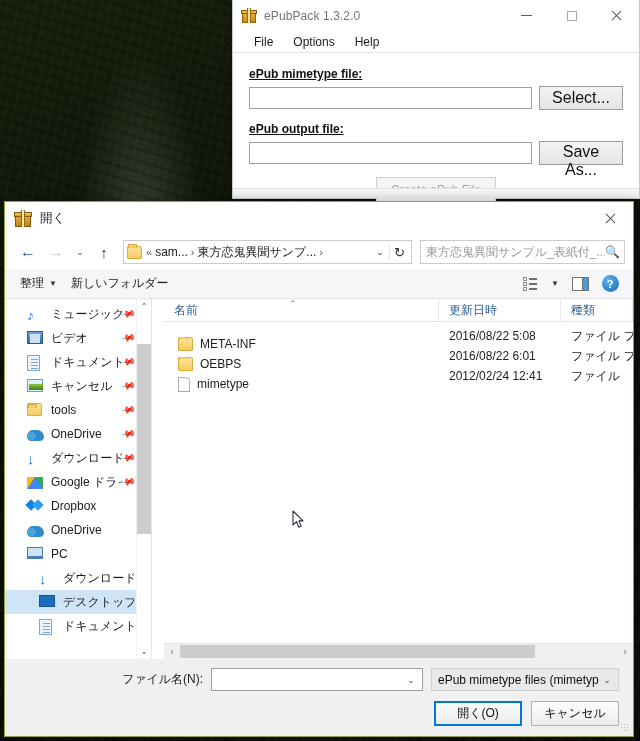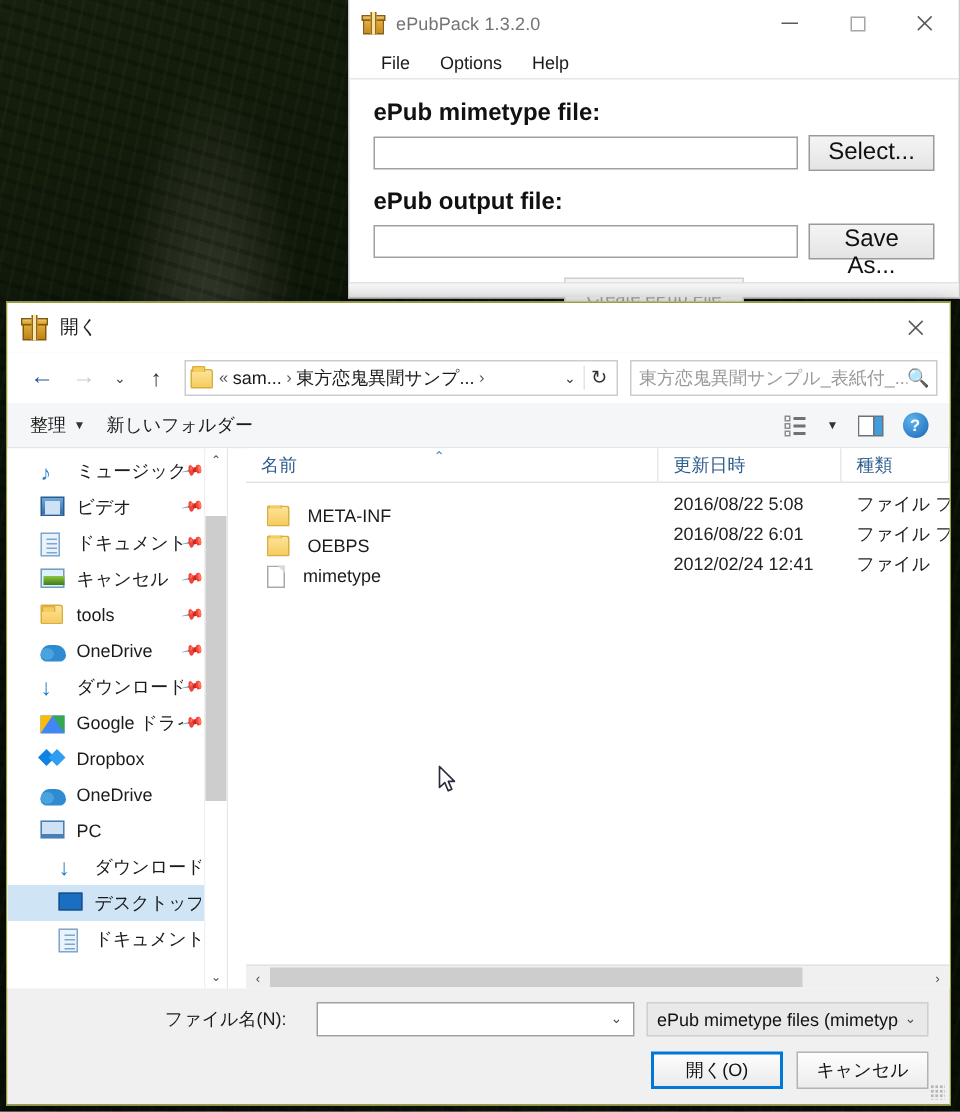--- a/index.html
+++ b/index.html
@@ -94,22 +94,23 @@
     background: #ffffff;
     border-bottom: 1px solid #e6e6e6;
   }
   #epubpack .menubar .mi {
     font-size: 12px; color: #1b1b1b;
     padding: 2px 9px; margin-right: 2px;
   }
 
   #epubpack .body { padding: 14px 16px 0 16px; }
   #epubpack .flabel {
-    font-size: 16px; font-weight: bold; color: #111;
+    font-size: 12px; font-weight: bold; color: #111;
     margin-bottom: 5px;
+    text-decoration: underline;
   }
   #epubpack .frow { display:flex; align-items:center; gap: 7px; margin-bottom: 12px; }
   #epubpack .ftext {
     flex: 1; height: 22px;
     border: 1px solid #a0a0a0; background:#fff;
     font-size: 12px; padding: 0 4px; color:#111; outline:none;
   }
   #epubpack .fbtn {
     width: 84px; height: 24px;
     background: linear-gradient(#f4f4f4,#e4e4e4);
@@ -299,21 +300,21 @@
   .col.date { width: 122px; flex:none; }
   .col.type { flex:1; }
   .sortcaret {
     position:absolute; left: 125px; top: 0px; font-size:9px; color:#5a8ec2;
   }
   .rows { flex:1; overflow:hidden; padding-top:4px; }
   .frow-item {
     height: 20px; display:flex; align-items:center; font-size:12px; color:#1b1b1b;
   }
   .cell { padding-left:10px; display:flex; align-items:center; white-space:nowrap; overflow:hidden;}
-  .cell.name { width:275px; flex:none; padding-left: 14px; gap:12px;margin-top:16px;}
+  .cell.name { width:275px; flex:none; padding-left: 14px; gap:7px;margin-top:16px;}
   .cell.date { width:122px; flex:none; color:#222; }
   .cell.type { flex:1; color:#222; }
   .ficon { width:15px; height:14px; flex:none; position:relative; }
   .ficon.folder { background:linear-gradient(#fde39a,#f6cc5e); border:1px solid #d9ae3e; border-radius:1px 2px 1px 1px;}
   .ficon.folder::before { content:""; position:absolute; left:0; top:-3px; width:7px; height:3px;
     background:#f6cc5e; border:1px solid #d9ae3e; border-bottom:none; border-radius:1px 1px 0 0;}
   .ficon.file { width:12px; height:15px; background:#fff; border:1px solid #a9a9a9; }
   .ficon.file::after { content:""; position:absolute; right:-1px; top:-1px;
     border-left:5px solid transparent; border-top:5px solid #d9d9d9; }
 
@@ -321,21 +322,21 @@
     height: 16px; background:#f0f0f0; border-top:1px solid #e3e3e3;
     display:flex; align-items:center; position:relative; flex:none;
   }
   .hs-arrow { width:16px; text-align:center; font-size:9px; color:#505050; }
   .hs-track { position:absolute; left:16px; right:16px; top:1px; bottom:1px; }
   .hs-thumb { position:absolute; top:0; bottom:0; left:0; width: 355px; background:#cdcdcd; }
 
   
   .dlg-footer { background:#f0f0f0; padding: 9px 14px 10px 14px; flex:none; position:relative;}
   .fnrow { display:flex; align-items:center; justify-content:flex-end; gap:8px; }
-  .fn-label { font-size:12px; color:#1b1b1b; margin-right:12px; }
+  .fn-label { font-size:12px; color:#1b1b1b; margin-right:0; }
   .fn-combo {
     width: 212px; height:23px; border:1px solid #a0a0a0; background:#fff;
     display:flex; align-items:center; padding:0 3px 0 5px;
   }
   .fn-combo .val { flex:1; font-size:12px; color:#111; white-space:nowrap; overflow:hidden; }
   .fn-combo .cv { width:16px; text-align:center; font-size:9px; color:#4a4a4a; }
   .type-combo {
     width: 188px; height:23px; border:1px solid #cfcfcf; background:#e9e9e9;
     display:flex; align-items:center; padding:0 3px 0 6px;
   }

